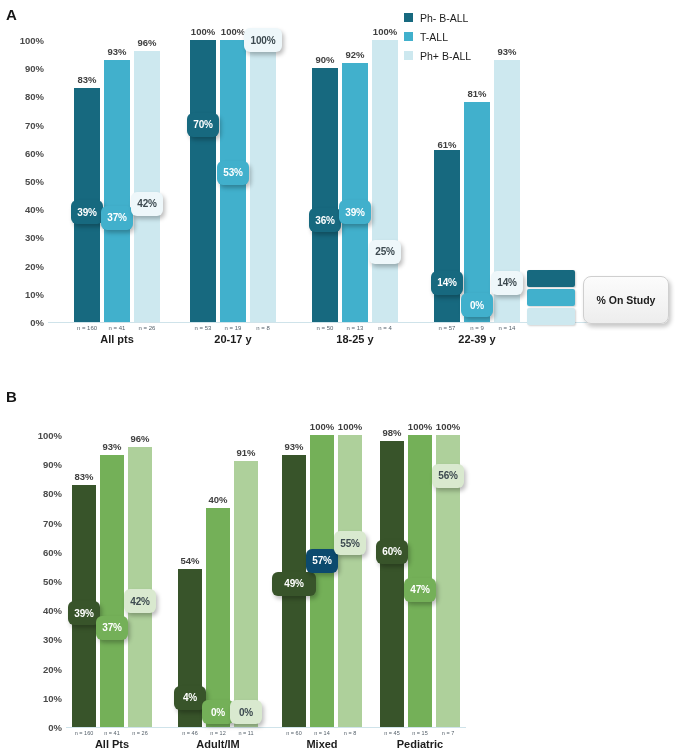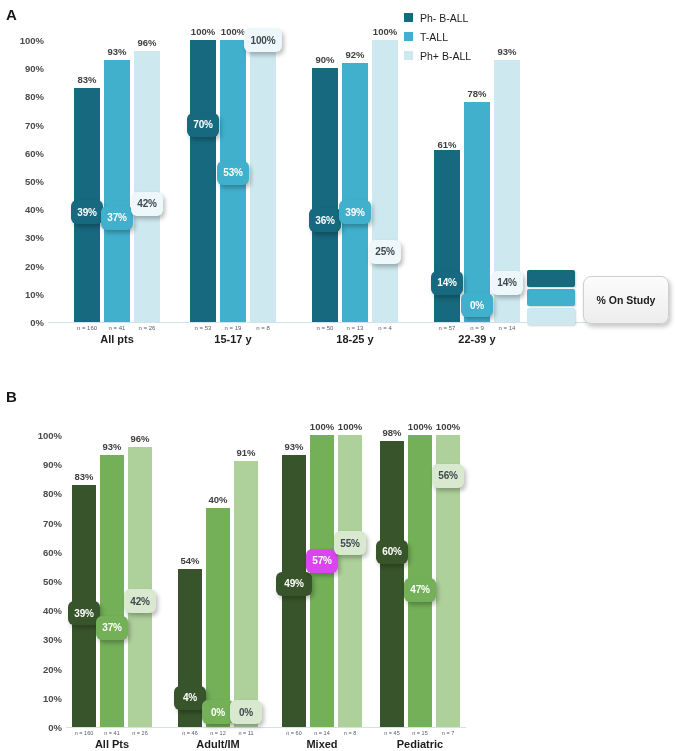--- a/index.html
+++ b/index.html
@@ -167,36 +167,36 @@
         <div class="group-label" style="left: 117px; top: 333px;">All pts</div>
         <div class="bar" style="left: 190px; top: 40px; width: 26px; height: 282px; background: rgb(23, 105, 127); bottom: auto;"></div>
         <div class="top-label" style="left: 203px; top: 26px;">100%</div>
         <div class="n-label" style="left: 203px; top: 325px; font-size: 6px;">n = 53</div>
         <div class="bar" style="left: 220px; top: 40px; width: 26px; height: 282px; background: rgb(65, 176, 204); bottom: auto;"></div>
         <div class="top-label" style="left: 233px; top: 26px;">100%</div>
         <div class="n-label" style="left: 233px; top: 325px; font-size: 6px;">n = 19</div>
         <div class="bar" style="left: 250px; top: 40px; width: 26px; height: 282px; background: rgb(205, 232, 239); bottom: auto;"></div>
         <div class="top-label" style="left: 263px; top: 26px;">100%</div>
         <div class="n-label" style="left: 263px; top: 325px; font-size: 6px;">n = 8</div>
-        <div class="group-label" style="left: 233px; top: 333px;">15-17 y</div>
+        <div class="group-label" style="left: 233px; top: 333px;">20-17 y</div>
         <div class="bar" style="left: 312px; top: 68.2px; width: 26px; height: 253.8px; background: rgb(23, 105, 127); bottom: auto;"></div>
         <div class="top-label" style="left: 325px; top: 54.2px;">90%</div>
         <div class="n-label" style="left: 325px; top: 325px; font-size: 6px;">n = 50</div>
         <div class="bar" style="left: 342px; top: 62.56px; width: 26px; height: 259.44px; background: rgb(65, 176, 204); bottom: auto;"></div>
         <div class="top-label" style="left: 355px; top: 48.56px;">92%</div>
         <div class="n-label" style="left: 355px; top: 325px; font-size: 6px;">n = 13</div>
         <div class="bar" style="left: 372px; top: 40px; width: 26px; height: 282px; background: rgb(205, 232, 239); bottom: auto;"></div>
         <div class="top-label" style="left: 385px; top: 26px;">100%</div>
         <div class="n-label" style="left: 385px; top: 325px; font-size: 6px;">n = 4</div>
         <div class="group-label" style="left: 355px; top: 333px;">18-25 y</div>
         <div class="bar" style="left: 434px; top: 149.98px; width: 26px; height: 172.02px; background: rgb(23, 105, 127); bottom: auto;"></div>
         <div class="top-label" style="left: 447px; top: 139px;">61%</div>
         <div class="n-label" style="left: 447px; top: 325px; font-size: 6px;">n = 57</div>
         <div class="bar" style="left: 464px; top: 102.04px; width: 26px; height: 219.96px; background: rgb(65, 176, 204); bottom: auto;"></div>
-        <div class="top-label" style="left: 477px; top: 88.04px;">78%</div>
+        <div class="top-label" style="left: 477px; top: 88.04px;">81%</div>
         <div class="n-label" style="left: 477px; top: 325px; font-size: 6px;">n = 9</div>
         <div class="bar" style="left: 494px; top: 59.74px; width: 26px; height: 262.26px; background: rgb(205, 232, 239); bottom: auto;"></div>
         <div class="top-label" style="left: 507px; top: 45.74px;">93%</div>
         <div class="n-label" style="left: 507px; top: 325px; font-size: 6px;">n = 14</div>
         <div class="group-label" style="left: 477px; top: 333px;">22-39 y</div>
         <div class="callout" style="background: rgb(23, 105, 127); color: rgb(255, 255, 255); width: 32px; height: 24px; left: 87px; top: 212.02px; z-index: 10;">39%</div>
         <div class="callout" style="background: rgb(65, 176, 204); color: rgb(255, 255, 255); width: 32px; height: 24px; left: 117px; top: 217.66px; z-index: 11;">37%</div>
         <div class="callout" style="background: rgb(238, 247, 250); color: rgb(61, 74, 80); width: 32px; height: 24px; left: 147px; top: 203.56px; z-index: 12;">42%</div>
         <div class="callout" style="background: rgb(23, 105, 127); color: rgb(255, 255, 255); width: 32px; height: 24px; left: 203px; top: 124.6px; z-index: 10;">70%</div>
         <div class="callout" style="background: rgb(65, 176, 204); color: rgb(255, 255, 255); width: 32px; height: 24px; left: 233px; top: 172.54px; z-index: 11;">53%</div>
@@ -291,22 +291,22 @@
         <div class="bar" style="left: 436px; top: 55px; width: 24px; height: 292px; background: rgb(174, 208, 155); bottom: auto;"></div>
         <div class="top-label" style="left: 448px; top: 41px;">100%</div>
         <div class="n-label" style="left: 448px; top: 350px; font-size: 5.5px;">n = 7</div>
         <div class="group-label" style="left: 420px; top: 358px;">Pediatric</div>
         <div class="callout" style="background: rgb(56, 84, 42); color: rgb(255, 255, 255); width: 32px; height: 24px; left: 84px; top: 233.12px; z-index: 10;">39%</div>
         <div class="callout" style="background: rgb(116, 176, 88); color: rgb(255, 255, 255); width: 32px; height: 24px; left: 112px; top: 247.72px; z-index: 11;">37%</div>
         <div class="callout" style="background: rgb(217, 233, 207); color: rgb(61, 74, 80); width: 32px; height: 24px; left: 140px; top: 221.44px; z-index: 12;">42%</div>
         <div class="callout" style="background: rgb(56, 84, 42); color: rgb(255, 255, 255); width: 32px; height: 24px; left: 190px; top: 317.8px; z-index: 10;">4%</div>
         <div class="callout" style="background: rgb(116, 176, 88); color: rgb(255, 255, 255); width: 32px; height: 24px; left: 218px; top: 332.4px; z-index: 11;">0%</div>
         <div class="callout" style="background: rgb(217, 233, 207); color: rgb(61, 74, 80); width: 32px; height: 24px; left: 246px; top: 332.4px; z-index: 12;">0%</div>
-        <div class="callout" style="background: rgb(56, 84, 42); color: rgb(255, 255, 255); width: 36px; height: 24px; left: 294px; top: 203.92px; z-index: 10;">49%</div>
-        <div class="callout" style="background: #d946ef; color: rgb(255, 255, 255); width: 32px; height: 24px; left: 322px; top: 180.56px; z-index: 11;">57%</div>
+        <div class="callout" style="background: rgb(56, 84, 42); color: rgb(255, 255, 255); width: 44px; height: 24px; left: 294px; top: 203.92px; z-index: 10;">49%</div>
+        <div class="callout" style="background: #0c4a6e; color: rgb(255, 255, 255); width: 32px; height: 24px; left: 322px; top: 180.56px; z-index: 11;">57%</div>
         <div class="callout" style="background: rgb(217, 233, 207); color: rgb(61, 74, 80); width: 32px; height: 24px; left: 350px; top: 163.04px; z-index: 12;">55%</div>
         <div class="callout" style="background: rgb(56, 84, 42); color: rgb(255, 255, 255); width: 32px; height: 24px; left: 392px; top: 171.8px; z-index: 10;">60%</div>
         <div class="callout" style="background: rgb(116, 176, 88); color: rgb(255, 255, 255); width: 32px; height: 24px; left: 420px; top: 209.76px; z-index: 11;">47%</div>
         <div class="callout" style="background: rgb(217, 233, 207); color: rgb(61, 74, 80); width: 32px; height: 24px; left: 448px; top: 95.88px; z-index: 12;">56%</div>
       </div>
 
   </div>
 
 </div>
 

